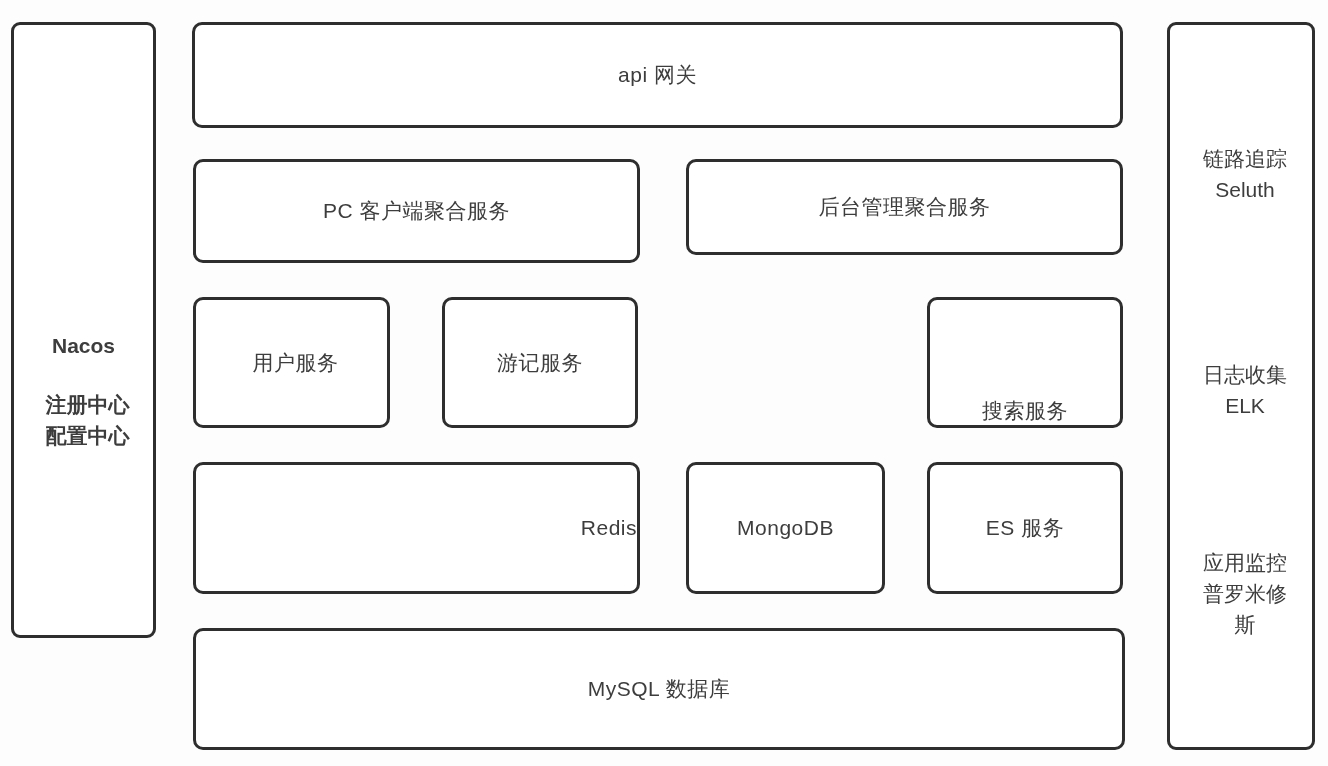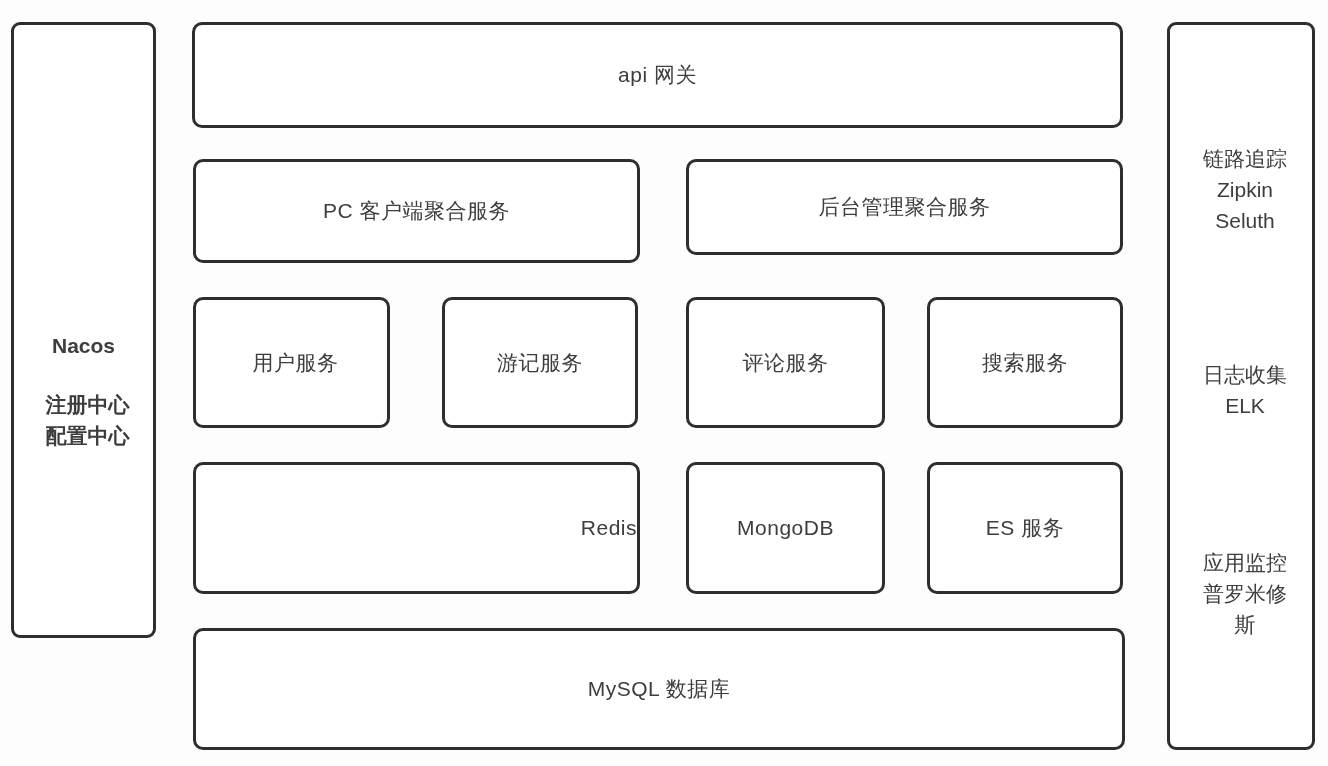--- a/index.html
+++ b/index.html
@@ -59,21 +59,21 @@
     word-break: break-all;
     vertical-align: top;
   }
   
   #gateway      { left: 192px; top: 22px;  width: 931px; height: 106px; }
   #agg-pc       { left: 193px; top: 159px; width: 447px; height: 104px; }
   #agg-admin    { left: 686px; top: 159px; width: 437px; height: 96px; }
   #svc-user     { left: 193px; top: 297px; width: 197px; height: 131px; padding-left: 8px; }
   #svc-travel   { left: 442px; top: 297px; width: 196px; height: 131px; }
   #svc-comment  { left: 686px; top: 297px; width: 199px; height: 131px; }
-  #svc-search   { left: 927px; top: 297px; width: 196px; height: 131px; }
+  #svc-search   { left: 927px; top: 297px; width: 196px; height: 131px; align-items: flex-end; }
   #store-redis  { left: 193px; top: 462px; width: 447px; height: 132px; justify-content: flex-end; }
   #store-mongo  { left: 686px; top: 462px; width: 199px; height: 132px; }
   #store-es     { left: 927px; top: 462px; width: 196px; height: 132px; }
   #db-mysql     { left: 193px; top: 628px; width: 932px; height: 122px; }
   #left-panel   { left: 11px;  top: 22px;  width: 145px; height: 616px; font-weight: bold; }
   #right-panel  { left: 1167px;top: 22px;  width: 148px; height: 728px; }
 </style>
 </head>
 <body>
 
@@ -97,23 +97,20 @@
   <div id="agg-admin" class="box">
     <span>后台管理聚合服务</span>
   </div>
 
   <div id="svc-user" class="box">
     <span>用户服务</span>
   </div>
   <div id="svc-travel" class="box">
     <span>游记服务</span>
   </div>
-  <div id="svc-comment" class="box">
-    <span>评论服务</span>
-  </div>
   <div id="svc-search" class="box">
     <span>搜索服务</span>
   </div>
 
   <div id="store-redis" class="box">
     <span>Redis</span>
   </div>
   <div id="store-es" class="box">
     <span>ES 服务</span>
   </div>
@@ -121,21 +118,20 @@
     <span>MongoDB</span>
   </div>
 
   <div id="db-mysql" class="box">
     <span>MySQL 数据库</span>
   </div>
 
   <div id="right-panel" class="panel">
     <div class="tblock grp-tracing">
       <span class="tline">链路追踪</span>
-      <span class="tline">Zipkin</span>
       <span class="tline">Seluth</span>
     </div>
     <div class="tblock grp-logging">
       <span class="tline">日志收集</span>
       <span class="tline">ELK</span>
     </div>
     <div class="tblock grp-monitoring">
       <span class="tline">应用监控</span>
       <span class="tline wrap-narrow">普罗米修斯</span>
     </div>

